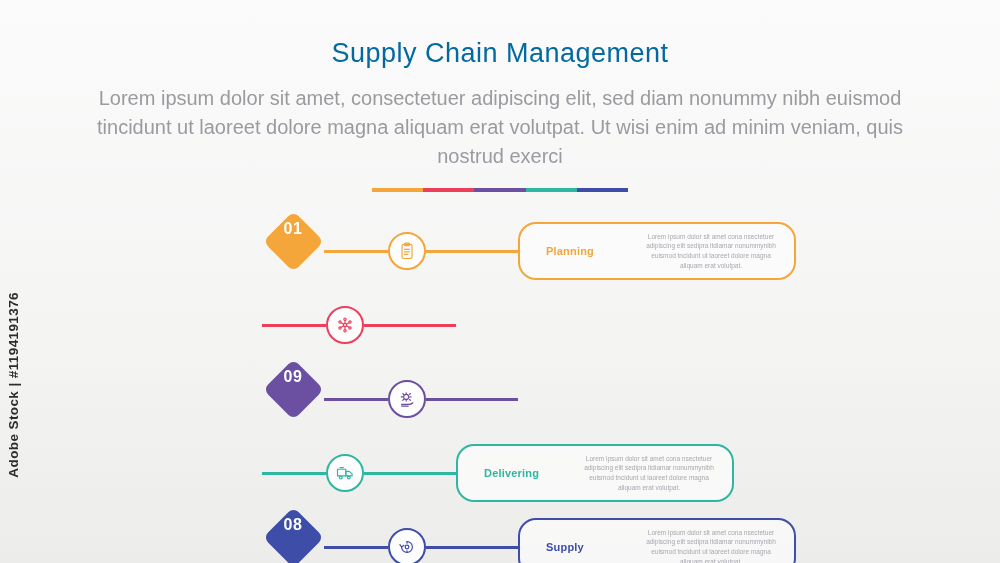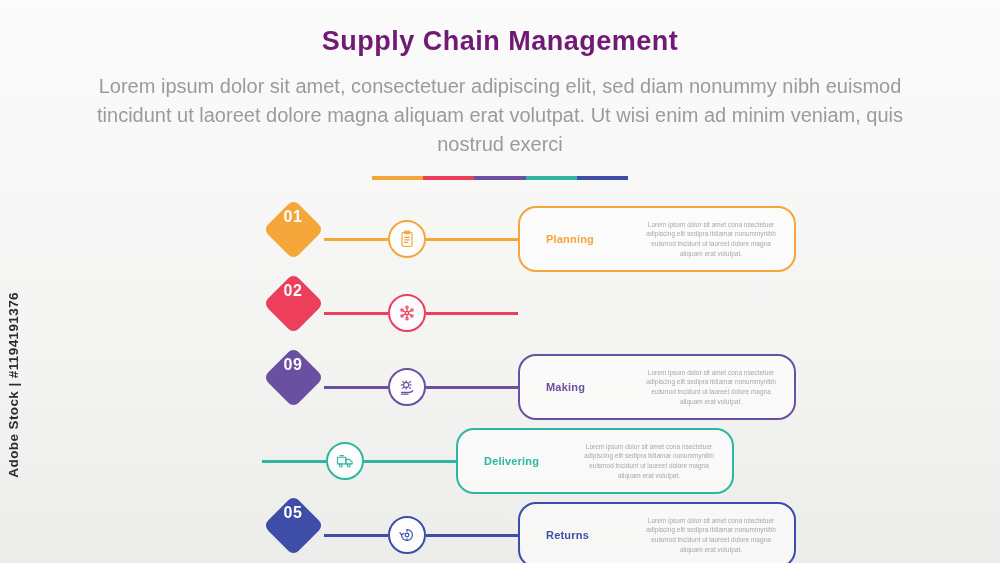--- a/index.html
+++ b/index.html
@@ -11,22 +11,22 @@
   
   .wm-side {
     position:absolute; left:6px; top:292px;
     writing-mode:vertical-rl; transform:rotate(180deg);
     font-size:13.5px; font-weight:600; color:#2d2d2d; letter-spacing:.4px;
     user-select:none;
   }
   
   .header { text-align:center; padding-top:26px; }
   .title {
-    font-size:27px; font-weight:700; color:#701a75; letter-spacing:.5px;
-    margin:0;
+    font-size:27px; font-weight:400; color:#0369a1; letter-spacing:.5px;
+    margin:12px;
   }
   .subtitle {
     max-width:852px; margin:15px auto 0; font-size:20px; line-height:1.45;
     color:#9a9aa0;
   }
   .divider { width:256px; height:4px; margin:17px auto 0; display:flex; }
   .divider span { flex:1; height:100%; }
   
   .rows { margin:26px 0 0 262px; }
   .row { display:flex; align-items:center; height:66px; margin-bottom:8px; }
@@ -48,21 +48,21 @@
   .icon-circle {
     width:38px; height:38px; flex:none; box-sizing:border-box;
     border:2px solid var(--accent); border-radius:50%;
     background:#fdfdfd; display:flex; align-items:center; justify-content:center;
   }
   .icon-circle svg {
     width:20px; height:20px; stroke:var(--accent); fill:none;
     stroke-width:1.4; stroke-linecap:round; stroke-linejoin:round;
   }
   .box {
-    width:278px; height:66px; flex:none; box-sizing:border-box;
+    width:278px; height:58px; flex:none; box-sizing:border-box;
     border:2px solid var(--accent); border-radius:18px;
     background:rgba(255,255,255,.6);
     display:flex; align-items:center;
   }
   .box-label {
     width:98px; flex:none; padding-left:26px; box-sizing:content-box;
     font-size:11px; font-weight:800; color:var(--accent); letter-spacing:.2px;
   }
   .box-body {
     flex:1; padding-right:16px; font-size:6.5px; line-height:1.5;
@@ -104,24 +104,20 @@
       </svg>
     </div>
     <div class="connector c2"></div>
     <div class="box">
       <div class="box-label">Planning</div>
       <div class="box-body">Lorem ipsum dolor sit amet cona nsectetuer adipiscing elit sedipra itdiamar nonummynibh euismod tncidunt ut laoreet dolore magna aliquam erat volutpat.</div>
     </div>
   </div>
 
   <div class="row" style="--accent: #ED3E5B;">
-    <div class="diamond-wrap">
-      <div class="diamond"></div>
-      <span class="diamond-num">02</span>
-    </div>
     <div class="connector c1"></div>
     <div class="icon-circle">
       <svg viewBox="0 0 24 24">
         <circle cx="12" cy="12" r="2"></circle>
         <line x1="12" y1="10" x2="12" y2="6.5"></line>
           <circle cx="12" cy="5" r="1.4"></circle>
         <line x1="12" y1="14" x2="12" y2="17.5"></line>
           <circle cx="12" cy="19" r="1.4"></circle>
         <line x1="10.3" y1="11" x2="7.3" y2="9.2"></line>
           <circle cx="6" cy="8.4" r="1.4"></circle>
@@ -144,24 +140,20 @@
     <div class="connector c1"></div>
     <div class="icon-circle">
       <svg viewBox="0 0 24 24">
         <circle cx="11" cy="9.5" r="3"></circle>
         <path d="M11 4.5v1.5M11 13v1.5M6.7 9.5H5.2M16.8 9.5h-1.5M7.9 6.4l-1-1M15.1 6.4l1-1M7.9 12.6l-1 1M15.1 12.6l1 1"></path>
         <path d="M5.5 18.5h9c2 0 3.5-1 4.5-2"></path>
         <path d="M5.5 20.5h8"></path>
       </svg>
     </div>
     <div class="connector c2"></div>
-    <div class="box">
-      <div class="box-label">Making</div>
-      <div class="box-body">Lorem ipsum dolor sit amet cona nsectetuer adipiscing elit sedipra itdiamar nonummynibh euismod tncidunt ut laoreet dolore magna aliquam erat volutpat.</div>
-    </div>
   </div>
 
   <div class="row" style="--accent: #2EB7A0;">
     <div class="connector c1"></div>
     <div class="icon-circle">
       <svg viewBox="0 0 24 24">
         <rect x="3" y="7.5" width="10" height="8"></rect>
         <path d="M13 10h4l3.5 3v2.5H13z"></path>
         <circle cx="7" cy="17.5" r="1.7"></circle>
         <circle cx="16.5" cy="17.5" r="1.7"></circle>
@@ -171,31 +163,31 @@
     <div class="connector c2"></div>
     <div class="box">
       <div class="box-label">Delivering</div>
       <div class="box-body">Lorem ipsum dolor sit amet cona nsectetuer adipiscing elit sedipra itdiamar nonummynibh euismod tncidunt ut laoreet dolore magna aliquam erat volutpat.</div>
     </div>
   </div>
 
   <div class="row" style="--accent: #3D4DA8;">
     <div class="diamond-wrap">
       <div class="diamond"></div>
-      <span class="diamond-num">05</span>
+      <span class="diamond-num">08</span>
     </div>
     <div class="connector c1"></div>
     <div class="icon-circle">
       <svg viewBox="0 0 24 24">
         <circle cx="12" cy="12" r="2.2"></circle>
         <path d="M12 5.5a6.5 6.5 0 1 1-6.5 6.5"></path>
         <path d="M5.5 8.5v3.5H9" transform="rotate(-35 5.5 12)"></path>
         <path d="M12 7.5v-2M12 18.5v-2"></path>
       </svg>
     </div>
     <div class="connector c2"></div>
     <div class="box">
-      <div class="box-label">Returns</div>
+      <div class="box-label">Supply</div>
       <div class="box-body">Lorem ipsum dolor sit amet cona nsectetuer adipiscing elit sedipra itdiamar nonummynibh euismod tncidunt ut laoreet dolore magna aliquam erat volutpat.</div>
     </div>
   </div>
 
 </div>
 
 </body></html>

